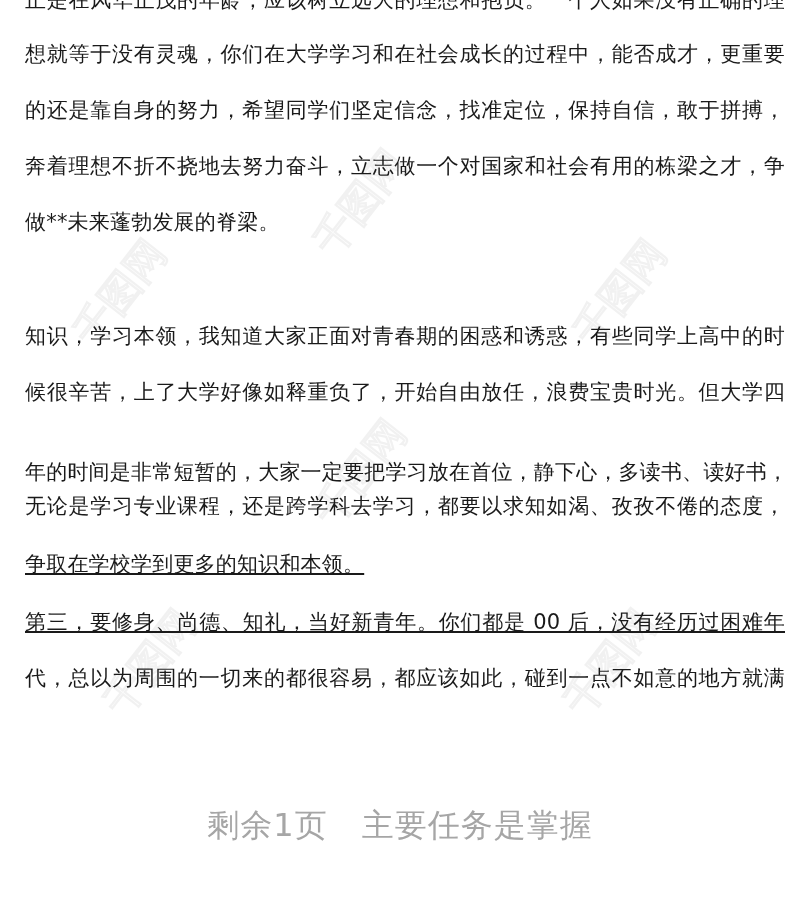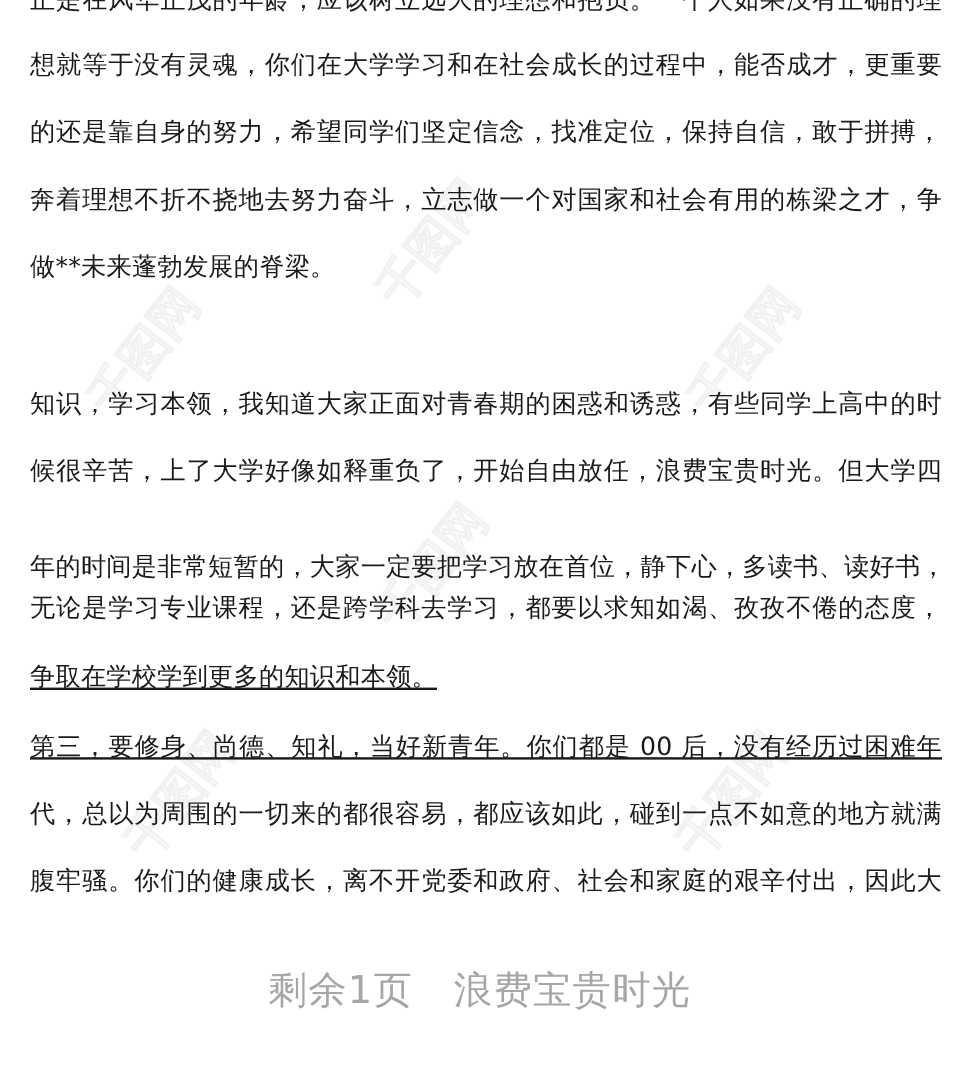--- a/index.html
+++ b/index.html
@@ -78,18 +78,17 @@
   <div class="line line-justify" style="top:96px;">的还是靠自身的努力，希望同学们坚定信念，找准定位，保持自信，敢于拼搏，</div>
   <div class="line line-justify" style="top:152px;">奔着理想不折不挠地去努力奋斗，立志做一个对国家和社会有用的栋梁之才，争</div>
   <div class="line" style="top:208px;">做**未来蓬勃发展的脊梁。</div>
   <div class="line line-justify" style="top:322px;">知识，学习本领，我知道大家正面对青春期的困惑和诱惑，有些同学上高中的时</div>
   <div class="line line-justify" style="top:378px;">候很辛苦，上了大学好像如释重负了，开始自由放任，浪费宝贵时光。但大学四</div>
   <div class="line line-justify" style="top:434px;margin-top:24px;">年的时间是非常短暂的，大家一定要把学习放在首位，静下心，多读书、读好书，</div>
   <div class="line line-justify" style="top:492px;">无论是学习专业课程，还是跨学科去学习，都要以求知如渴、孜孜不倦的态度，</div>
   <div class="line" style="top:550px;text-decoration:underline;">争取在学校学到更多的知识和本领。</div>
   <div class="line line-justify" style="top:608px;text-decoration:underline;">第三，要修身、尚德、知礼，当好新青年。你们都是 00 后，没有经历过困难年</div>
   <div class="line line-justify" style="top:664px;">代，总以为周围的一切来的都很容易，都应该如此，碰到一点不如意的地方就满</div>
-  <div class="line line-justify" style="top:720px;">腹牢骚。你们的健康成长，离不开党委和政府、社会和家庭的艰辛付出，因此大</div>
 
   <div class="remaining">
-    <span>剩余1页</span><span class="gap"></span><span>浪费宝贵时光</span>
+    <span>剩余1页</span><span class="gap"></span><span>主要任务是掌握</span>
   </div>
 </div>
 
 </body></html>

